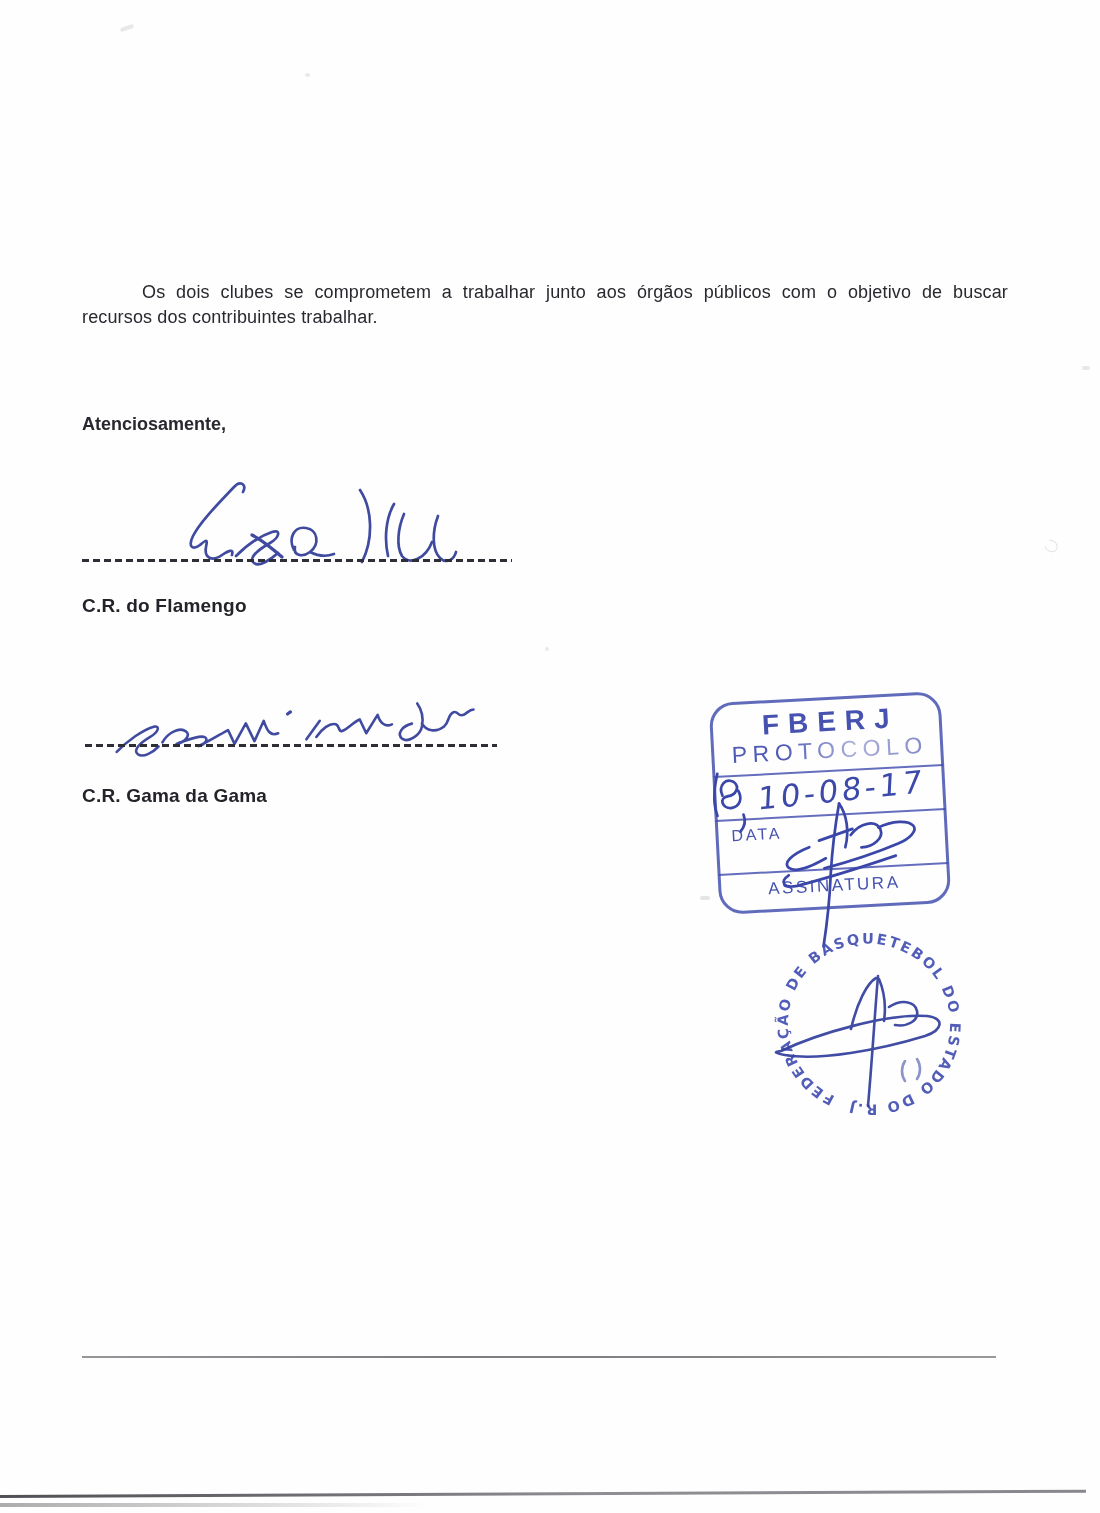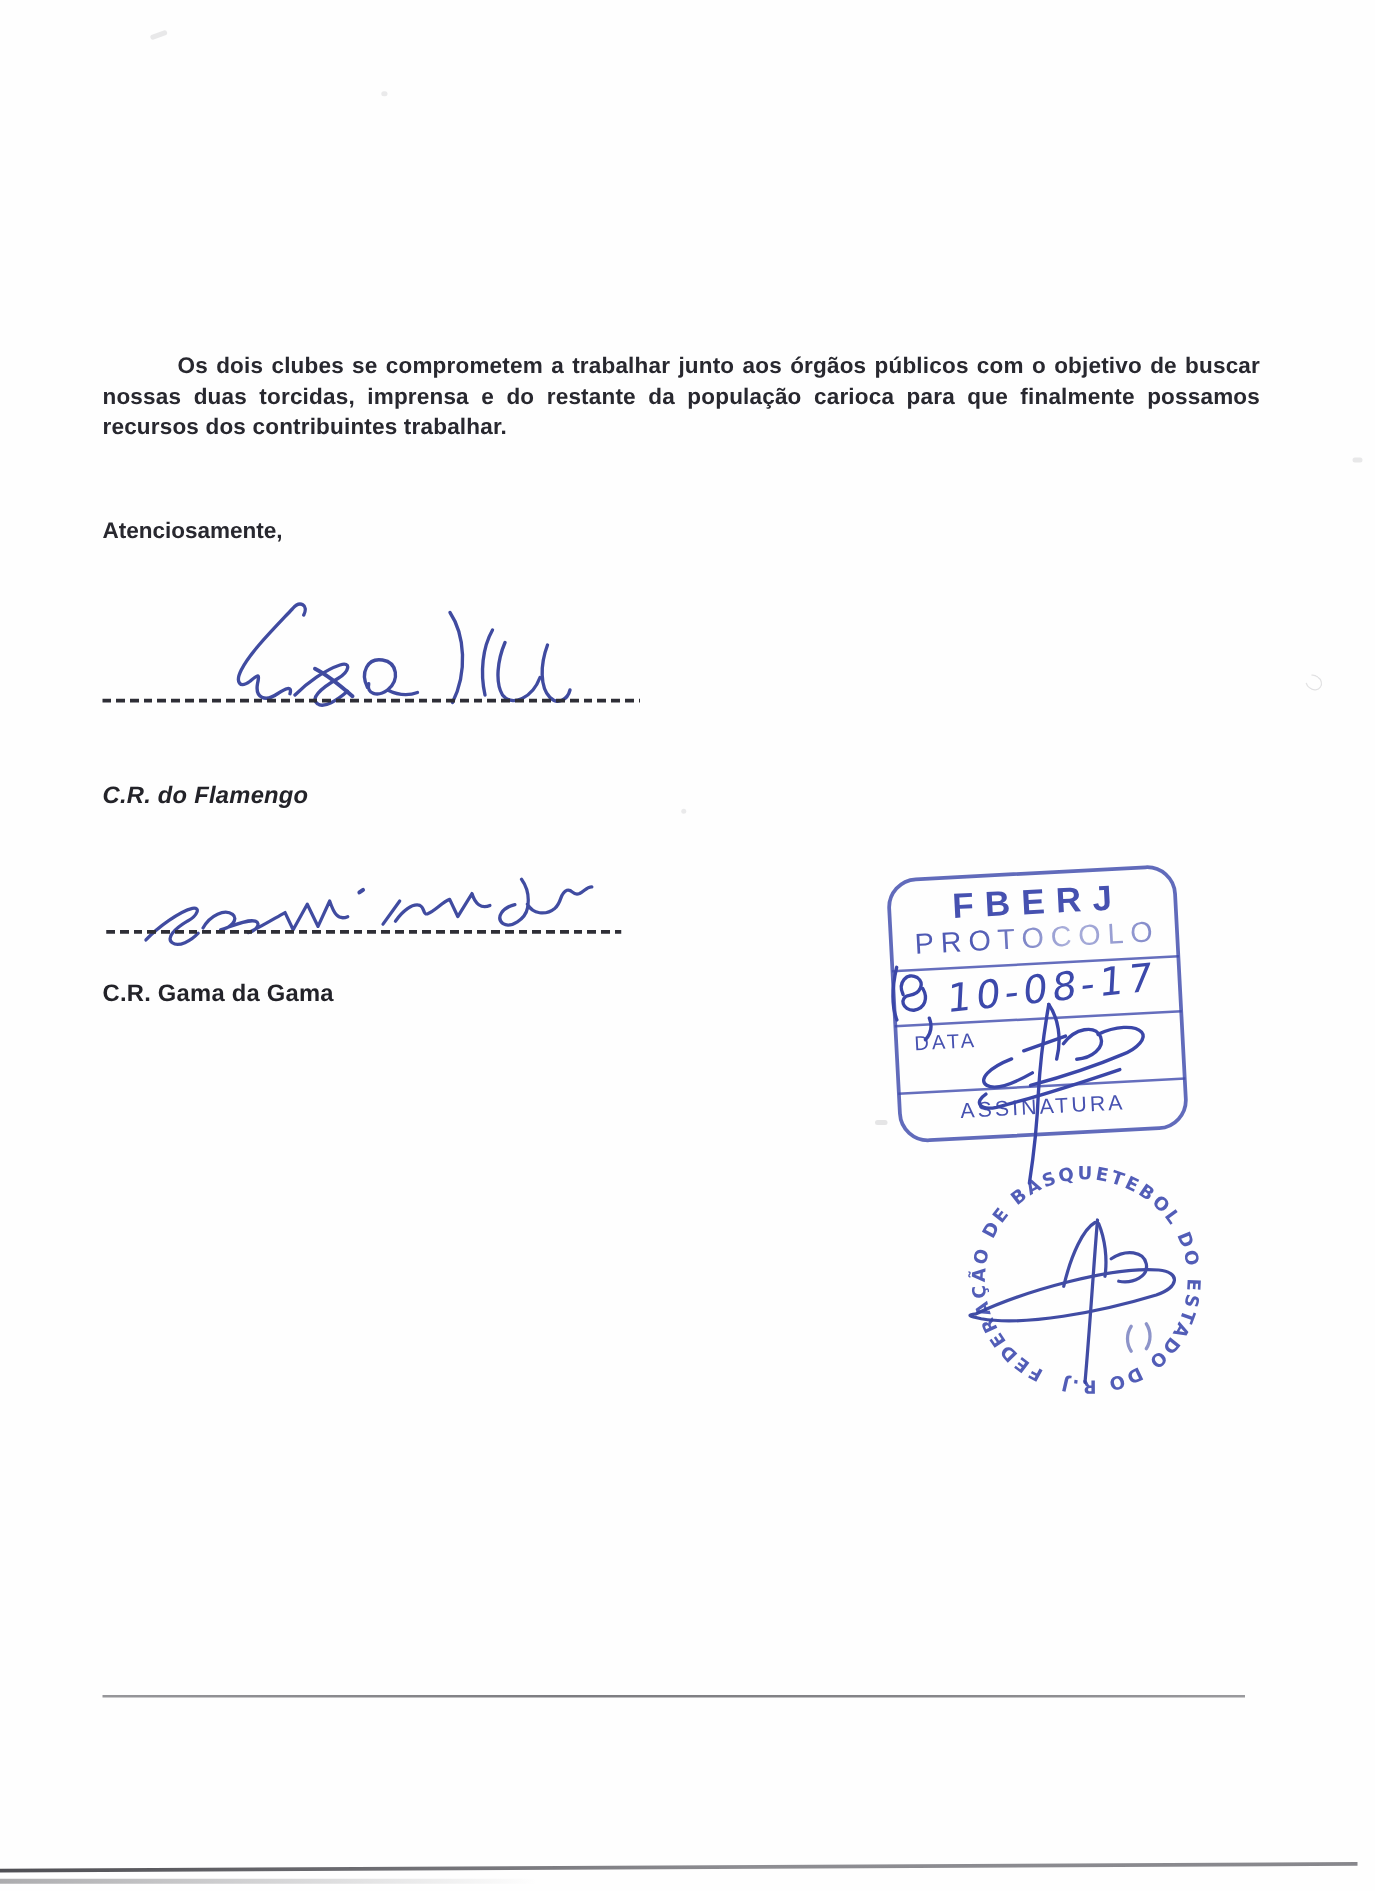--- a/index.html
+++ b/index.html
@@ -9,26 +9,26 @@
     background:#fefefe;
     font-family:"Liberation Sans", sans-serif;
     color:#28282f;
     overflow:hidden;
   }
   
   .paragraph{
     position:absolute;left:82px;top:280px;width:926px;
     font-size:18px;line-height:24.6px;letter-spacing:.15px;
   }
-  .para-line{text-align:justify;text-align-last:justify;font-weight:bold;}
+  .para-line{text-align:justify;text-align-last:justify;}
   .para-line.first{text-indent:60px;}
   .para-line.last{text-align-last:left;}
   .closing{position:absolute;left:82px;top:414px;font-size:18px;font-weight:bold;}
   .sig-name{position:absolute;left:82px;font-size:19px;font-weight:700;letter-spacing:.2px;color:#232329;}
-  .name-1{top:626px;font-style:italic;}
+  .name-1{top:595px;}
   .name-2{top:785px;}
   .dashes{position:absolute;height:3px;
     background-image:repeating-linear-gradient(90deg,#2e2e36 0,#2e2e36 7px,transparent 7px,transparent 11px);}
   .dash-1{left:82px;top:559px;width:430px;}
   .dash-2{left:85px;top:744px;width:412px;}
   .ink-svg{position:absolute;overflow:visible;}
   
   .stamp{
     position:absolute;left:714px;top:697px;width:226px;height:206px;
     transform:rotate(-3deg);
@@ -60,21 +60,20 @@
     background:linear-gradient(90deg,rgba(90,90,95,.5),rgba(120,120,125,.25) 60%,transparent);}
   .speck{position:absolute;background:#9a9a9e;border-radius:2px;}
 </style>
 </head>
 <body>
 
 <div class="page">
 
   <div class="paragraph">
     <div class="para-line first">Os dois clubes se comprometem a trabalhar junto aos órgãos públicos com o objetivo de buscar</div>
-    <div class="para-line">nossas duas torcidas, imprensa e do restante da população carioca para que finalmente possamos</div>
     <div class="para-line last">recursos dos contribuintes trabalhar.</div>
   </div>
 
   <div class="closing">Atenciosamente,</div>
 
   <svg class="ink-svg" style="left:148px;top:452px;" width="350" height="125" viewBox="0 0 350 125">
     <g fill="none" stroke="#36429c" stroke-width="2.7" stroke-linecap="round" stroke-linejoin="round" opacity="0.95">
       <path d="M 95 40 C 99 32 92 28 86 35 C 70 52 52 70 45 84 C 40 94 44 99 52 93 C 58 88 60 86 58 95 C 56 106 64 110 74 103 C 80 99 86 96 84 103"></path>
       <path d="M 88 104 C 98 94 112 84 124 80 C 133 77 132 85 122 91 C 108 99 100 107 106 111 C 111 115 122 108 130 101"></path>
       <path d="M 104 83 C 114 88 126 98 134 105" stroke-width="3.2"></path>

